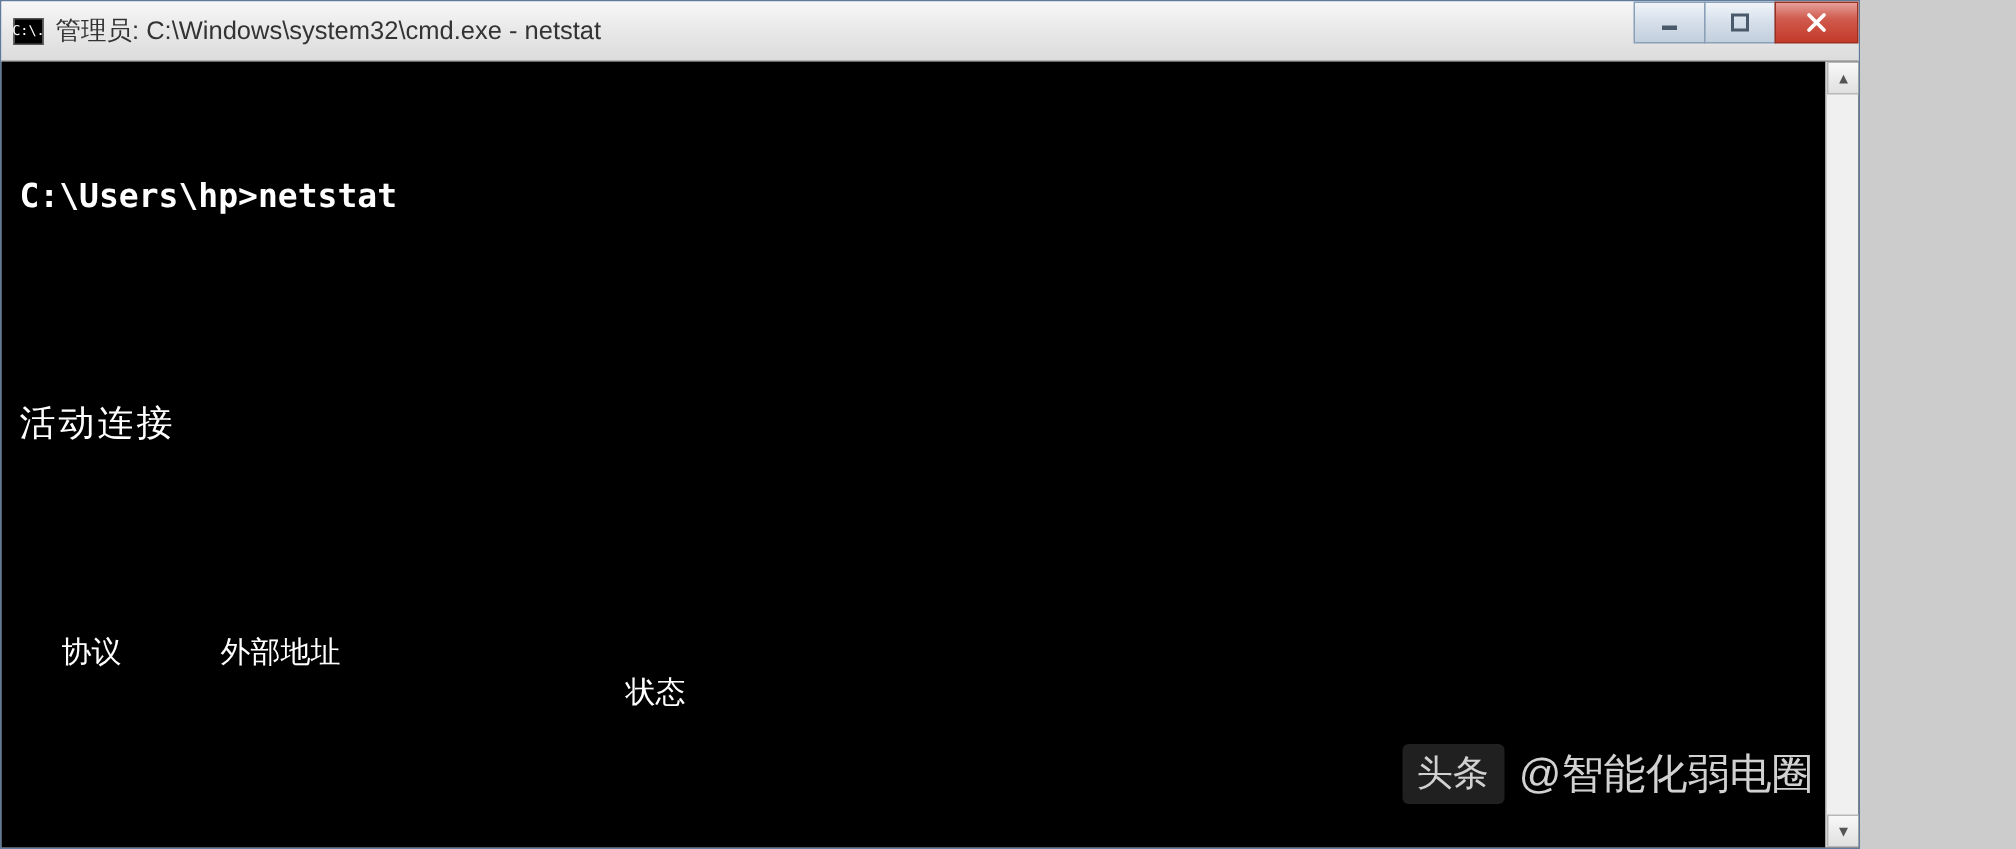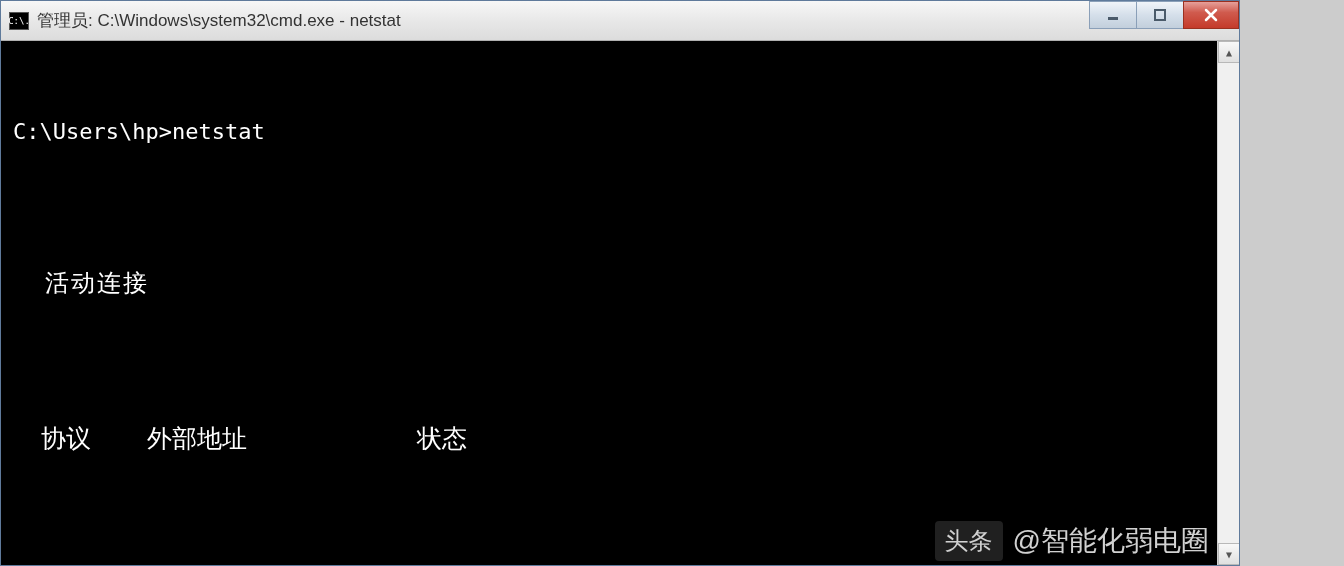--- a/index.html
+++ b/index.html
@@ -128,44 +128,43 @@
       position: absolute;
       top: 0;
     }
     
     .scroll-arrow.bottom {
       position: absolute;
       bottom: 0;
     }
     
     .prompt-line {
-      font-weight: normal;
+      font-weight: bold;
       letter-spacing: 0px;
     }
     
     .section-title {
       font-family: "SimSun", sans-serif;
       margin-top: 18px;
       font-size: 24px;
       letter-spacing: 2px;
-      margin-left: 32px;
     }
     
     .headers {
       display: flex;
       margin-top: 20px;
       font-family: Liberation Serif, serif;
-      font-size: 25px;
+      font-size: 20px;
       padding-left: 28px;
     }
     
     .col-proto { width: 90px; }
     .col-local { width: 280px; }
     .col-foreign { width: 270px; margin-left: 16px; }
-    .col-state { width: 180px; }
+    .col-state { width: 180px; margin-top: 27px; }
     
     .data-row {
       display: flex;
       font-family: "Consolas", monospace;
       font-size: 22px;
       font-weight: bold;
       padding-left: 28px;
       margin-top: 4px;
       letter-spacing: 1px;
     }
@@ -178,21 +177,21 @@
     .redact {
       display: inline-block;
       width: 90px;
       height: 26px;
       background: #1a1a1a;
       vertical-align: middle;
     }
     
     .watermark {
       position: absolute;
-      bottom: 3px;
+      bottom: 28px;
       right: 30px;
       color: #e8e8e8;
       font-size: 28px;
       display: flex;
       align-items: center;
       gap: 10px;
       opacity: 0.9;
       font-family: "Microsoft YaHei", sans-serif;
     }
     

